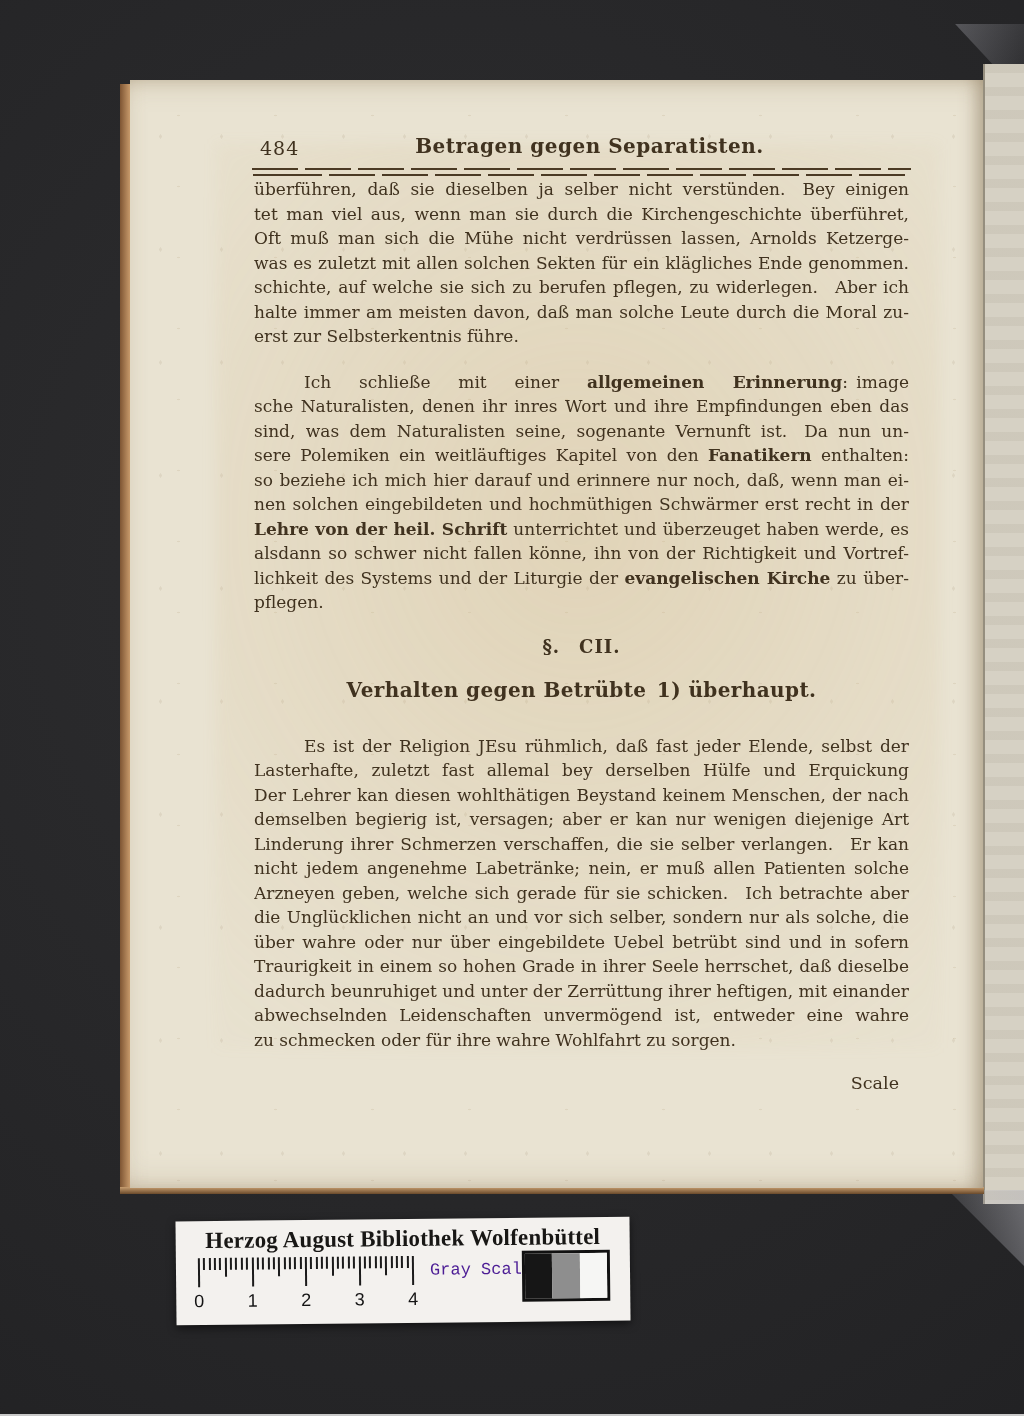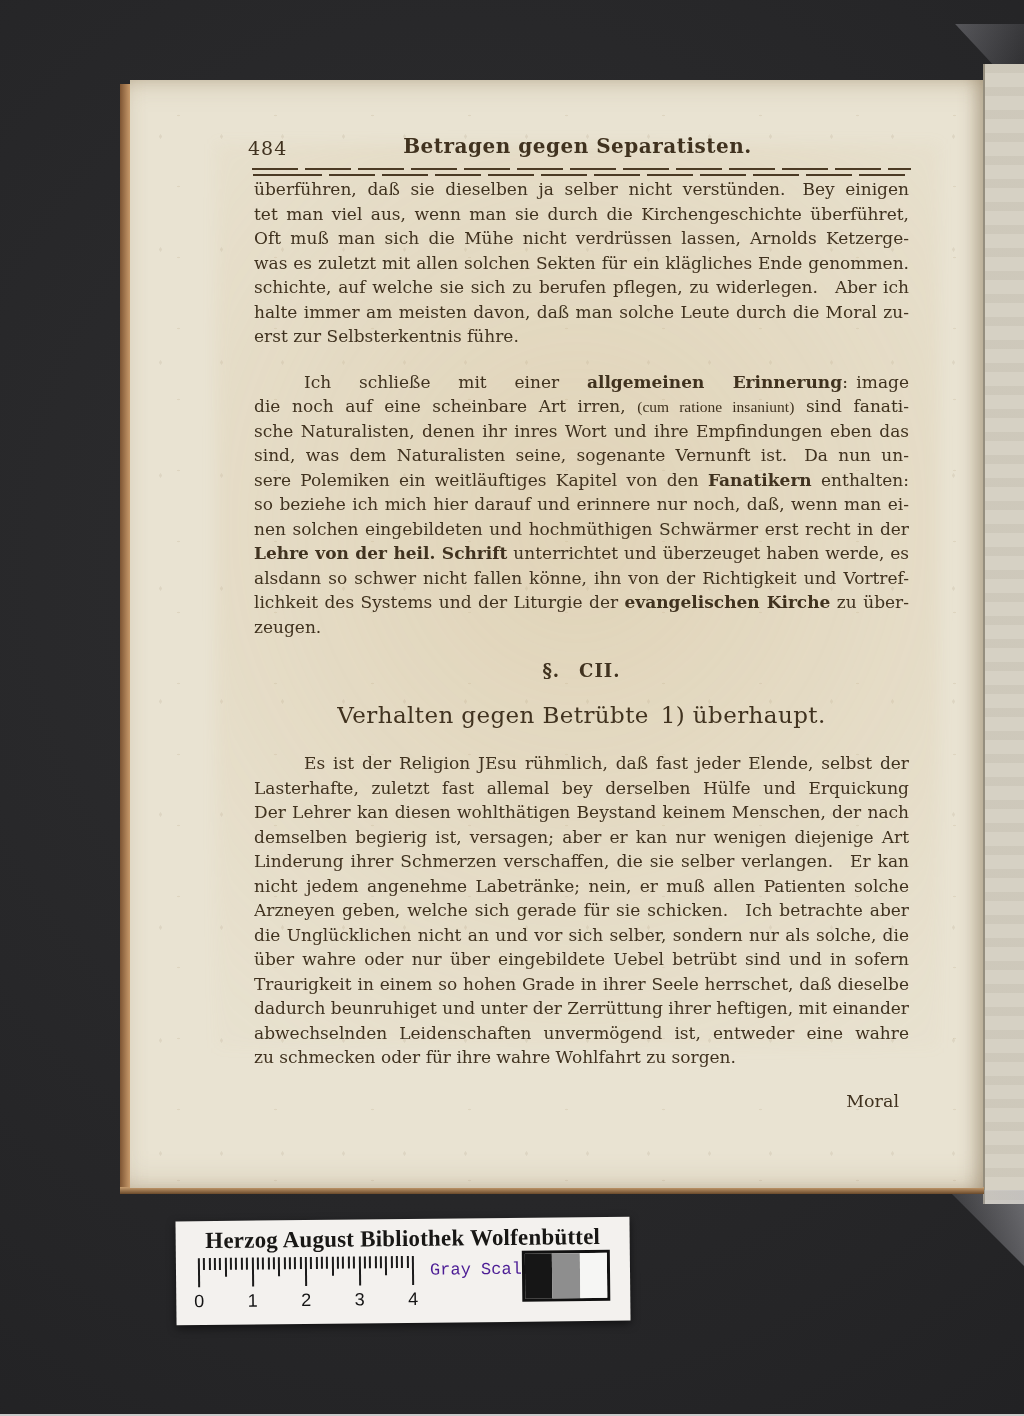--- a/index.html
+++ b/index.html
@@ -33,34 +33,34 @@
       radial-gradient(rgba(170,150,110,.18) 1px, transparent 1.4px),
       radial-gradient(rgba(140,120,90,.12) 1px, transparent 1.3px);
     background-size:97px 71px, 61px 113px;
     box-shadow:inset -14px 0 18px -8px rgba(120,100,70,.45),
                inset 0 14px 30px -18px rgba(150,125,90,.5),
                inset 0 -18px 34px -22px rgba(150,125,90,.45);}
   .tint{position:absolute;left:86px;top:64px;right:44px;bottom:140px;
     background:radial-gradient(92% 80% at 50% 42%, rgba(206,177,125,.30), rgba(206,177,125,.06) 76%, rgba(206,177,125,0));
     filter:blur(7px);}
   .ink{color:var(--ink,#40321f);}
-  .header{position:absolute;left:120px;top:54px;width:655px;height:26px;}
+  .header{position:absolute;left:132px;top:54px;width:655px;height:26px;}
   .pageno{position:absolute;left:-2px;top:3px;font-size:19px;letter-spacing:1px;}
   .running{display:block;text-align:center;font-weight:bold;font-size:20px;letter-spacing:.5px;}
   .rule{position:absolute;left:122px;top:88px;width:659px;}
   .rule i{display:block;height:2.4px;margin-bottom:3.4px;
     background:repeating-linear-gradient(90deg,#4b3a24 0 46px, rgba(75,58,36,0) 46px 53px);}
   .rule i:nth-child(2){background-position:24px 0;}
   .text-block{position:absolute;left:124px;top:97px;width:655px;font-size:17px;}
   .tline{line-height:24.5px;height:24.5px;text-align:justify;text-align-last:justify;overflow:hidden;white-space:normal;}
   .tline.final{text-align-last:auto;}
   .tline.indent{text-indent:50px;}
   .block-paragraph{margin-bottom:21px;}
   .block-section_mark{margin-top:19px;text-align:center;font-weight:bold;font-size:18px;letter-spacing:1px;}
-  .block-heading{margin-top:21px;margin-bottom:23px;text-align:center;font-weight:normal;font-size:23px;letter-spacing:.4px;}
+  .block-heading{margin-top:21px;margin-bottom:32px;text-align:center;font-weight:bold;font-size:20px;letter-spacing:.4px;}
   .block-catchword{text-align:right;padding-right:10px;font-size:17.5px;margin-top:2px;}
   .b{font-weight:bold;}
   .latin{font-family:"Liberation Serif",serif;font-size:15.5px;}
   
   .card{position:absolute;left:176px;top:1219px;width:454px;height:104px;
     background:#f3f1ee;transform:rotate(-.6deg);
     box-shadow:0 3px 8px rgba(0,0,0,.55);}
   .card-title{text-align:center;font-family:"Liberation Serif",serif;font-weight:bold;
     font-size:23px;color:#181715;padding-top:7px;letter-spacing:.2px;}
   .ruler{position:absolute;left:22px;top:37px;width:230px;height:62px;}
@@ -120,49 +120,48 @@
           <div class="tline"><span>überführen, daß sie dieselben ja selber nicht verstünden. Bey einigen rich-</span></div>
           <div class="tline"><span>tet man viel aus, wenn man sie durch die Kirchengeschichte überführet,</span></div>
           <div class="tline"><span>Oft muß man sich die Mühe nicht verdrüssen lassen, Arnolds Ketzerge-</span></div>
           <div class="tline"><span>was es zuletzt mit allen solchen Sekten für ein klägliches Ende genommen.</span></div>
           <div class="tline"><span>schichte, auf welche sie sich zu berufen pflegen, zu widerlegen. Aber ich</span></div>
           <div class="tline"><span>halte immer am meisten davon, daß man solche Leute durch die Moral zu-</span></div>
           <div class="tline final"><span>erst zur Selbsterkentnis führe.</span></div>
         </div>
         <div class="block-paragraph">
           <div class="tline indent"><span>Ich schließe mit einer </span><span class="b">allgemeinen Erinnerung</span><span>: image Separatisten,</span></div>
-          <div class="tline"><span>die noch auf eine scheinbare Art irren, </span><span class="latin">(cum ratione insaniunt)</span><span> sind fanati-</span></div>
           <div class="tline"><span>sche Naturalisten, denen ihr inres Wort und ihre Empfindungen eben das</span></div>
           <div class="tline"><span>sind, was dem Naturalisten seine, sogenante Vernunft ist. Da nun un-</span></div>
           <div class="tline"><span>sere Polemiken ein weitläuftiges Kapitel von den </span><span class="b">Fanatikern</span><span> enthalten:</span></div>
           <div class="tline"><span>so beziehe ich mich hier darauf und erinnere nur noch, daß, wenn man ei-</span></div>
           <div class="tline"><span>nen solchen eingebildeten und hochmüthigen Schwärmer erst recht in der</span></div>
           <div class="tline"><span class="b">Lehre von der heil. Schrift</span><span> unterrichtet und überzeuget haben werde, es</span></div>
           <div class="tline"><span>alsdann so schwer nicht fallen könne, ihn von der Richtigkeit und Vortref-</span></div>
           <div class="tline"><span>lichkeit des Systems und der Liturgie der </span><span class="b">evangelischen Kirche</span><span> zu über-</span></div>
-          <div class="tline final"><span>zeugen.</span></div>
+          <div class="tline final"><span>pflegen.</span></div>
         </div>
         <div class="block-section_mark">§. CII.</div>
         <div class="block-heading">Verhalten gegen Betrübte 1) überhaupt.</div>
         <div class="block-paragraph">
           <div class="tline indent"><span>Es ist der Religion JEsu rühmlich, daß fast jeder Elende, selbst der</span></div>
           <div class="tline"><span>Lasterhafte, zuletzt fast allemal bey derselben Hülfe und Erquickung sucht.</span></div>
           <div class="tline"><span>Der Lehrer kan diesen wohlthätigen Beystand keinem Menschen, der nach</span></div>
           <div class="tline"><span>demselben begierig ist, versagen; aber er kan nur wenigen diejenige Art der</span></div>
           <div class="tline"><span>Linderung ihrer Schmerzen verschaffen, die sie selber verlangen. Er kan</span></div>
           <div class="tline"><span>nicht jedem angenehme Labetränke; nein, er muß allen Patienten solche</span></div>
           <div class="tline"><span>Arzneyen geben, welche sich gerade für sie schicken. Ich betrachte aber jetzo</span></div>
           <div class="tline"><span>die Unglücklichen nicht an und vor sich selber, sondern nur als solche, die</span></div>
           <div class="tline"><span>über wahre oder nur über eingebildete Uebel betrübt sind und in sofern diese</span></div>
           <div class="tline"><span>Traurigkeit in einem so hohen Grade in ihrer Seele herrschet, daß dieselbe</span></div>
           <div class="tline"><span>dadurch beunruhiget und unter der Zerrüttung ihrer heftigen, mit einander</span></div>
           <div class="tline"><span>abwechselnden Leidenschaften unvermögend ist, entweder eine wahre Ruhe</span></div>
           <div class="tline final"><span>zu schmecken oder für ihre wahre Wohlfahrt zu sorgen.</span></div>
         </div>
-        <div class="block-catchword">Moral</div>
+        <div class="block-catchword">Scale</div>
       </div>
   </div>
 
   <div class="card">
     <div class="card-title">Herzog August Bibliothek Wolfenbüttel</div>
     <div class="ruler">
         <span class="tick l" style="left: 0px;"></span>
         <span class="tick s" style="left: 5.35px;"></span>
         <span class="tick s" style="left: 10.7px;"></span>
         <span class="tick s" style="left: 16.05px;"></span>

